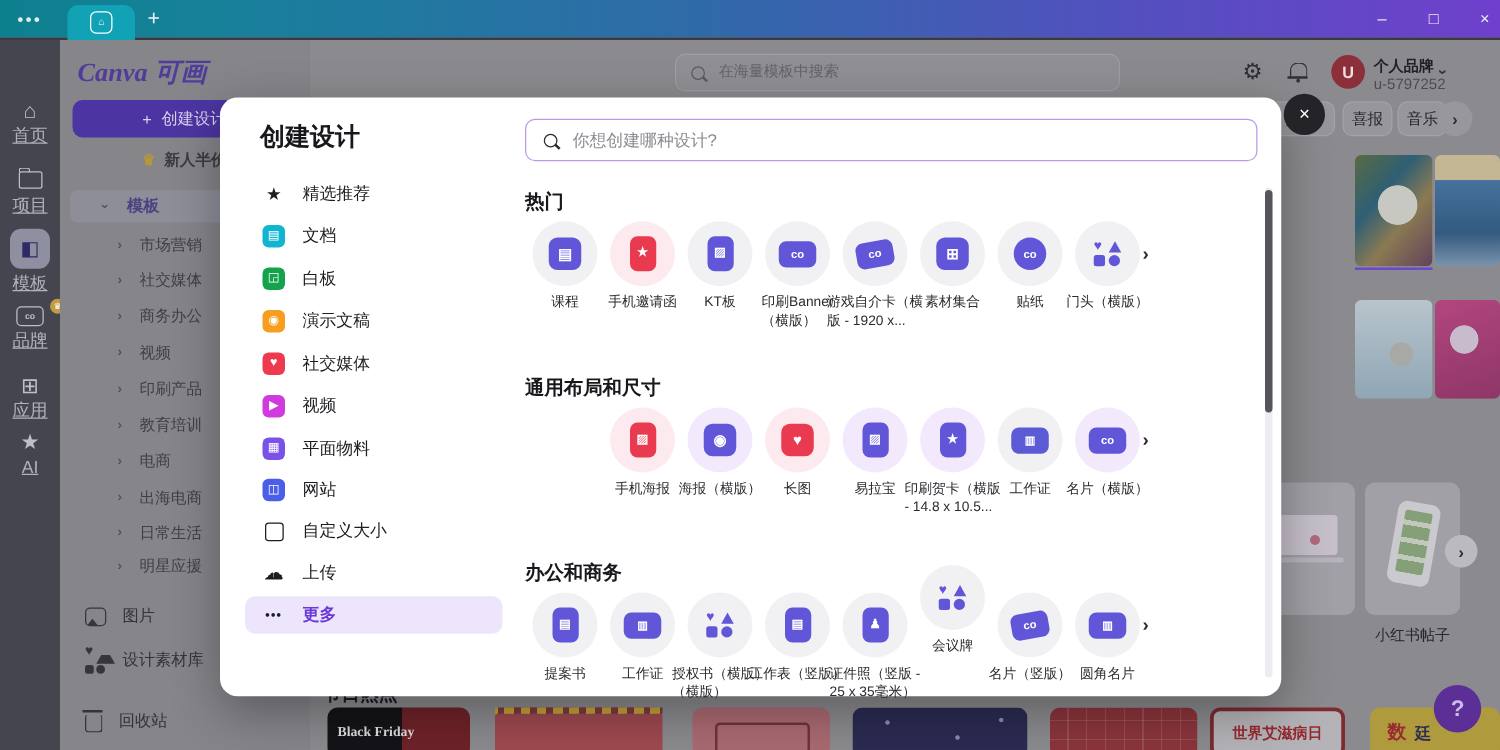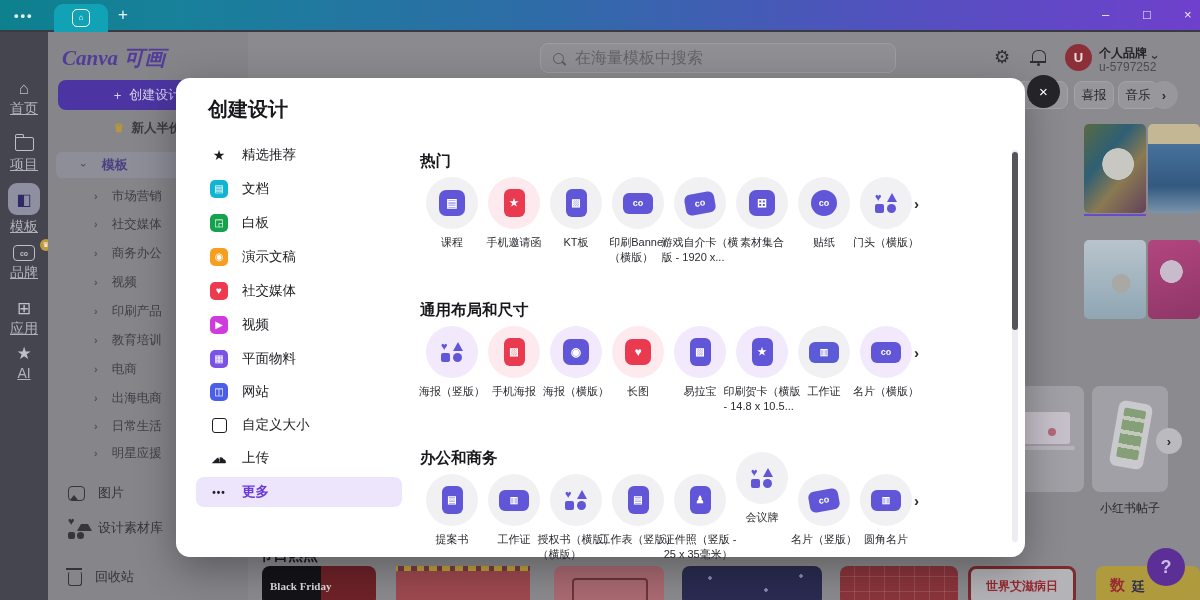--- a/index.html
+++ b/index.html
@@ -69,22 +69,22 @@
   .trash{width:12px;height:13px;border:1.7px solid #33333b;border-top:none;
     border-radius:2px 2px 3px 3px;position:relative;margin-top:4px;}
   .trash::before{content:"";position:absolute;left:-3px;top:-4px;width:16px;height:1.7px;background:#33333b;}
   
   .search-bg{left:540px;top:43px;width:356px;height:30px;background:#8f8f94;
     border:1px solid #9d9da2;border-radius:8px;display:flex;align-items:center;padding-left:12px;
     box-sizing:border-box;gap:9px;}
   .mag{width:9px;height:9px;border:1.7px solid #5a5a61;border-radius:50%;position:relative;flex:none;}
   .mag::after{content:"";position:absolute;width:1.7px;height:5px;background:#5a5a61;
     transform:rotate(-45deg);left:9px;top:7px;}
-  .ghost-input{background:transparent;border:none;outline:none;font-family:Liberation Serif, serif;
-    font-size:16px;color:#63636a;width:280px;}
+  .ghost-input{background:transparent;border:none;outline:none;font-family:Liberation Mono, monospace;
+    font-size:12px;color:#63636a;width:280px;}
   .ghost-input::placeholder{color:#63636a;opacity:1;}
   .gear{font-size:18px;color:#2f2f36;line-height:1;}
   .bell{width:12px;height:11px;border:1.7px solid #2f2f36;border-bottom:none;
     border-radius:6px 6px 1px 1px;position:relative;}
   .bell::before{content:"";position:absolute;left:-3px;bottom:-1px;width:16px;height:1.7px;background:#2f2f36;}
   .bell::after{content:"";position:absolute;left:4px;bottom:-4px;width:3px;height:3px;
     border-radius:50%;background:#2f2f36;}
   .avatar{left:1065px;top:44px;width:27px;height:27px;border-radius:50%;background:#8d2f39;
     color:#ecdfe2;font-weight:bold;font-size:13px;display:flex;align-items:center;justify-content:center;}
   .prof-name{left:1099px;top:45px;font-size:12px;font-weight:bold;color:#1f1f25;}
@@ -327,20 +327,24 @@
   <div class="abs thumb" style="left:1096px;width:104px;background:#b09a3e">
     <span style="position:absolute;left:14px;top:10px;color:#992b31;font-size:15px;font-weight:bold">数</span>
     <span style="position:absolute;left:36px;top:12px;color:#2e2e50;font-size:13px;font-weight:bold">廷</span>
   </div>
 
   <div class="abs help-btn">?</div>
 
   <div class="abs modal"></div>
   <div class="abs close-btn">×</div>
   <div class="abs m-title" style="z-index:6">创建设计</div>
+  <div class="abs m-search" style="z-index:6">
+    <span class="mag"></span>
+    <input class="m-input" placeholder="你想创建哪种设计?" style="">
+  </div>
 
   <div class="abs menu-row" style="top:140px;z-index:6">
     <span class="m-ico plainico">★</span>
     <span class="menu-lbl">精选推荐</span>
     </div>
   <div class="abs menu-row" style="top:174px;z-index:6">
     <span class="m-ico mtile mi-doc">▤</span>
     <span class="menu-lbl">文档</span>
     </div>
   <div class="abs menu-row" style="top:208px;z-index:6">
@@ -437,123 +441,112 @@
           <i class="shp tri"></i>
           <i class="shp sq"></i>
           <i class="shp cir"></i>
         </span>
       </div>
     <div class="gi-label">门头（横版）</div>
     </div>
   <div class="abs row-chev" style="left:914px;top:195px;z-index:6">›</div>
 
   <div class="abs sec-title" style="left:420px;top:300px;z-index:6">通用布局和尺寸</div>
-  <div class="abs gitem" style="left:408px;top:326px;z-index:6">
+  <div class="abs gitem" style="left:470px;top:326px;z-index:6">
+    <div class="gi-circle cp">
+        <span class="tile t-tall k-red">▨</span>
+      </div>
+    <div class="gi-label">手机海报</div>
+    </div>
+  <div class="abs gitem" style="left:532px;top:326px;z-index:6">
     <div class="gi-circle cl">
+        <span class="tile t-sq k-purple">◉</span>
+      </div>
+    <div class="gi-label">海报（横版）</div>
+    </div>
+  <div class="abs gitem" style="left:594px;top:326px;z-index:6">
+    <div class="gi-circle cp">
+        <span class="tile t-sq k-red">♥</span>
+      </div>
+    <div class="gi-label">长图</div>
+    </div>
+  <div class="abs gitem" style="left:656px;top:326px;z-index:6">
+    <div class="gi-circle cl">
+        <span class="tile t-tall k-purple">▨</span>
+      </div>
+    <div class="gi-label">易拉宝</div>
+    </div>
+  <div class="abs gitem" style="left:718px;top:326px;z-index:6">
+    <div class="gi-circle cl">
+        <span class="tile t-tall k-purple">★</span>
+      </div>
+    <div class="gi-label">印刷贺卡（横版
+- 14.8 x 10.5...</div>
+    </div>
+  <div class="abs gitem" style="left:780px;top:326px;z-index:6">
+    <div class="gi-circle cg">
+        <span class="tile t-wide k-indigo">▥</span>
+      </div>
+    <div class="gi-label">工作证</div>
+    </div>
+  <div class="abs gitem" style="left:842px;top:326px;z-index:6">
+    <div class="gi-circle cl">
+        <span class="tile t-wide k-purple">co</span>
+      </div>
+    <div class="gi-label">名片（横版）</div>
+    </div>
+  <div class="abs row-chev" style="left:914px;top:344px;z-index:6">›</div>
+
+  <div class="abs sec-title" style="left:420px;top:448px;z-index:6">办公和商务</div>
+  <div class="abs gitem" style="left:408px;top:474px;z-index:6">
+    <div class="gi-circle cg">
+        <span class="tile t-tall k-purple">▤</span>
+      </div>
+    <div class="gi-label">提案书</div>
+    </div>
+  <div class="abs gitem" style="left:470px;top:474px;z-index:6">
+    <div class="gi-circle cg">
+        <span class="tile t-wide k-purple">▥</span>
+      </div>
+    <div class="gi-label">工作证</div>
+    </div>
+  <div class="abs gitem" style="left:532px;top:474px;z-index:6">
+    <div class="gi-circle cg">
         <span class="shapes">
           <i class="shp heart"></i>
           <i class="shp tri"></i>
           <i class="shp sq"></i>
           <i class="shp cir"></i>
         </span>
       </div>
-    <div class="gi-label">海报（竖版）</div>
-    </div>
-  <div class="abs gitem" style="left:470px;top:326px;z-index:6">
-    <div class="gi-circle cp">
-        <span class="tile t-tall k-red">▨</span>
-      </div>
-    <div class="gi-label">手机海报</div>
-    </div>
-  <div class="abs gitem" style="left:532px;top:326px;z-index:6">
-    <div class="gi-circle cl">
-        <span class="tile t-sq k-purple">◉</span>
-      </div>
-    <div class="gi-label">海报（横版）</div>
-    </div>
-  <div class="abs gitem" style="left:594px;top:326px;z-index:6">
-    <div class="gi-circle cp">
-        <span class="tile t-sq k-red">♥</span>
-      </div>
-    <div class="gi-label">长图</div>
-    </div>
-  <div class="abs gitem" style="left:656px;top:326px;z-index:6">
-    <div class="gi-circle cl">
-        <span class="tile t-tall k-purple">▨</span>
-      </div>
-    <div class="gi-label">易拉宝</div>
-    </div>
-  <div class="abs gitem" style="left:718px;top:326px;z-index:6">
-    <div class="gi-circle cl">
-        <span class="tile t-tall k-purple">★</span>
-      </div>
-    <div class="gi-label">印刷贺卡（横版
-- 14.8 x 10.5...</div>
-    </div>
-  <div class="abs gitem" style="left:780px;top:326px;z-index:6">
-    <div class="gi-circle cg">
-        <span class="tile t-wide k-indigo">▥</span>
-      </div>
-    <div class="gi-label">工作证</div>
-    </div>
-  <div class="abs gitem" style="left:842px;top:326px;z-index:6">
-    <div class="gi-circle cl">
-        <span class="tile t-wide k-purple">co</span>
-      </div>
-    <div class="gi-label">名片（横版）</div>
-    </div>
-  <div class="abs row-chev" style="left:914px;top:344px;z-index:6">›</div>
-
-  <div class="abs sec-title" style="left:420px;top:448px;z-index:6">办公和商务</div>
-  <div class="abs gitem" style="left:408px;top:474px;z-index:6">
+    <div class="gi-label">授权书（横版）
+（横版）</div>
+    </div>
+  <div class="abs gitem" style="left:594px;top:474px;z-index:6">
     <div class="gi-circle cg">
         <span class="tile t-tall k-purple">▤</span>
       </div>
-    <div class="gi-label">提案书</div>
-    </div>
-  <div class="abs gitem" style="left:470px;top:474px;z-index:6">
-    <div class="gi-circle cg">
-        <span class="tile t-wide k-purple">▥</span>
-      </div>
-    <div class="gi-label">工作证</div>
-    </div>
-  <div class="abs gitem" style="left:532px;top:474px;z-index:6">
+    <div class="gi-label">工作表（竖版）</div>
+    </div>
+  <div class="abs gitem" style="left:656px;top:474px;z-index:6">
+    <div class="gi-circle cg">
+        <span class="tile t-tall k-purple">♟</span>
+      </div>
+    <div class="gi-label">证件照（竖版 -
+25 x 35毫米）</div>
+    </div>
+  <div class="abs gitem" style="left:718px;top:452px;z-index:6">
     <div class="gi-circle cg">
         <span class="shapes">
           <i class="shp heart"></i>
           <i class="shp tri"></i>
           <i class="shp sq"></i>
           <i class="shp cir"></i>
         </span>
       </div>
-    <div class="gi-label">授权书（横版）
-（横版）</div>
-    </div>
-  <div class="abs gitem" style="left:594px;top:474px;z-index:6">
-    <div class="gi-circle cg">
-        <span class="tile t-tall k-purple">▤</span>
-      </div>
-    <div class="gi-label">工作表（竖版）</div>
-    </div>
-  <div class="abs gitem" style="left:656px;top:474px;z-index:6">
-    <div class="gi-circle cg">
-        <span class="tile t-tall k-purple">♟</span>
-      </div>
-    <div class="gi-label">证件照（竖版 -
-25 x 35毫米）</div>
-    </div>
-  <div class="abs gitem" style="left:718px;top:452px;z-index:6">
-    <div class="gi-circle cg">
-        <span class="shapes">
-          <i class="shp heart"></i>
-          <i class="shp tri"></i>
-          <i class="shp sq"></i>
-          <i class="shp cir"></i>
-        </span>
-      </div>
     <div class="gi-label">会议牌</div>
     </div>
   <div class="abs gitem" style="left:780px;top:474px;z-index:6">
     <div class="gi-circle cg">
         <span class="tile t-wide tilt k-purple">co</span>
       </div>
     <div class="gi-label">名片（竖版）</div>
     </div>
   <div class="abs gitem" style="left:842px;top:474px;z-index:6">
     <div class="gi-circle cg">

